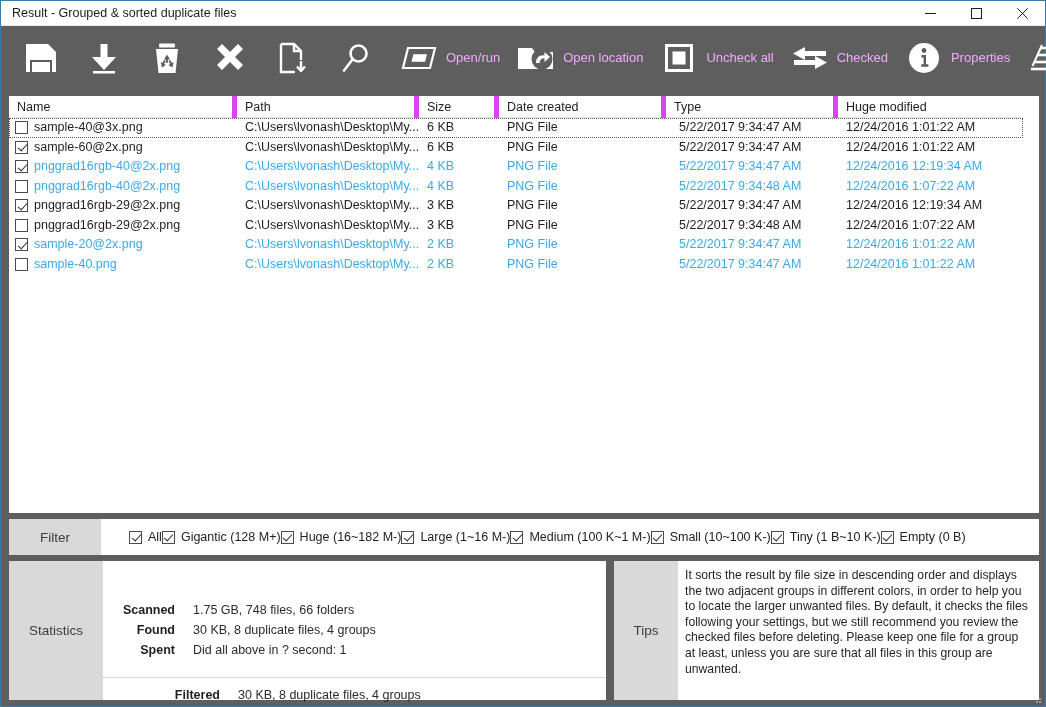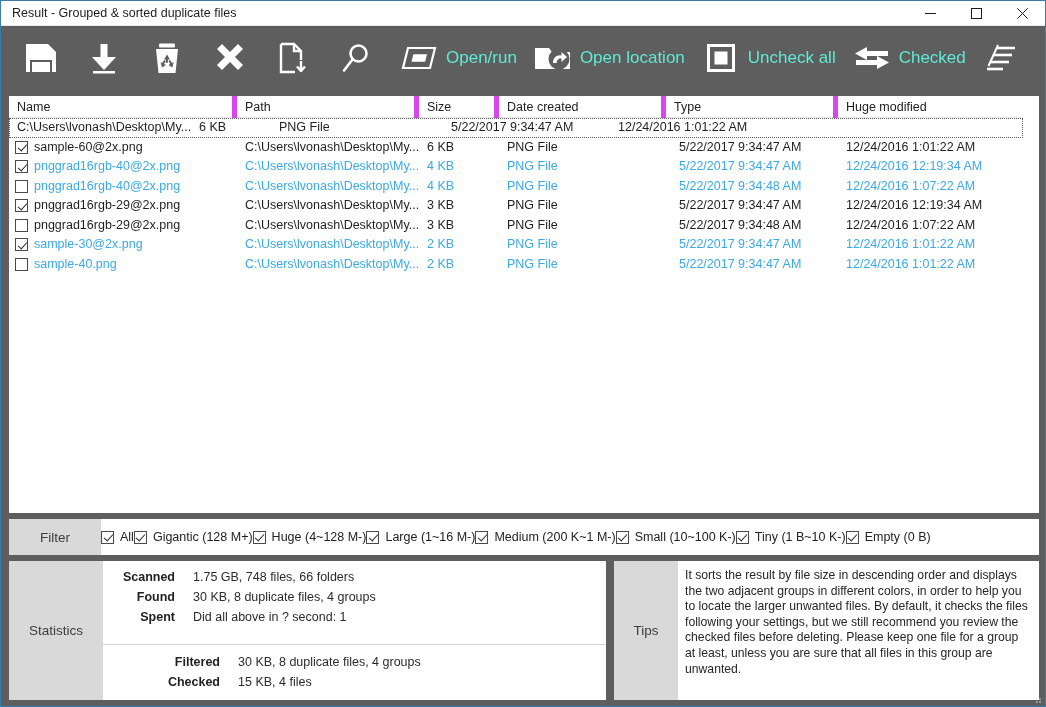--- a/index.html
+++ b/index.html
@@ -49,21 +49,21 @@
   }
   .tbtn {
     display: flex; align-items: center;
     height: 52px;
     padding: 0 6px;
     color: #ffffff;
     gap: 7px;
     cursor: default;
   }
   .tbtn .ticon { display: flex; align-items: center; justify-content: center; width: 40px; height: 40px; }
-  .tbtn .tlabel { font-size: 17px; color: #5eead4; white-space: nowrap; padding-right: 4px; }
+  .tbtn .tlabel { font-size: 13px; color: #f0abfc; white-space: nowrap; padding-right: 4px; }
   .tbtn svg { display: block; }
 
   
   #list-wrap {
     position: absolute;
     left: 8px; top: 95px;
     width: 1030px; height: 417px;
     background: #ffffff;
     display: flex;
   }
@@ -142,41 +142,41 @@
   }
   #filter-label {
     width: 92px;
     background: #d9d9d9;
     display: flex; align-items: center; justify-content: center;
     font-size: 13.5px; color: #3d3d3d;
   }
   #filter-items {
     flex: 1;
     display: flex; align-items: center;
-    padding-left: 0;
+    padding-left: 28px;
     background: #fff;
   }
   .fchk { display: flex; align-items: center; gap: 6px; font-size: 12.5px; color: #222; white-space: nowrap; }
 
   
   #bottom {
     position: absolute;
     left: 8px; top: 560px;
     width: 1030px; height: 139px;
     display: flex;
     gap: 8px;
   }
   #stats-panel { width: 597px; display: flex; background: #ffffff; }
   #stats-label {
     width: 94px; background: #d9d9d9;
     display: flex; align-items: center; justify-content: center;
     font-size: 13.5px; color: #3d3d3d;
   }
   #stats-body { flex: 1; background: #fff; display: flex; flex-direction: column; padding-top: 6px; }
-  .stats-group { display: flex; flex-direction: column; }
+  .stats-group { display: flex; flex-direction: column; margin-top: 33px; }
   .stats-group.second { border-top: 1px solid #d7d7d7; margin-top: 17px; padding-top: 7px; padding-left: 45px; }
   .srow { display: flex; height: 20px; align-items: center; }
   .skey { width: 72px; text-align: right; font-size: 12.5px; font-weight: bold; color: #1f1f1f; }
   .sval { padding-left: 18px; font-size: 12.5px; color: #2b2b2b; white-space: nowrap; }
 
   #tips-panel { flex: 1; display: flex; background: #ffffff; }
   #tips-label {
     width: 64px; background: #d9d9d9;
     display: flex; align-items: center; justify-content: center;
     font-size: 13.5px; color: #3d3d3d;
@@ -320,20 +320,30 @@
     <div class="tbtn">
       <span class="ticon">
         <svg width="36" height="26" viewBox="0 0 36 26" fill="#fff">
           <path d="M13 2 L13 6 H34 V11 H13 V15 L1 8.5 Z"></path>
           <path d="M23 11 L23 15 H2 V20 H23 V24 L35 17.5 Z"></path>
         </svg>
       </span>
       <span class="tlabel">Checked</span>
     </div>
 
+    <div class="tbtn">
+      <span class="ticon">
+        <svg width="34" height="34" viewBox="0 0 34 34">
+          <circle cx="17" cy="17" r="15" fill="#fff"></circle>
+          <circle cx="17" cy="9.5" r="2.4" fill="#5e5e5e"></circle>
+          <path d="M14.4 14 h4.6 v9.2 h2.4 v2.6 h-7.2 v-2.6 h2.4 v-6.6 h-2.2 Z" fill="#5e5e5e"></path>
+        </svg>
+      </span>
+      <span class="tlabel">Properties</span>
+    </div>
 
     <div class="tbtn">
       <span class="ticon">
         <svg width="34" height="30" viewBox="0 0 34 30" stroke="#fff" stroke-width="2.6" fill="none">
           <line x1="12" y1="5" x2="30" y2="5"></line>
           <line x1="8" y1="12" x2="27" y2="12"></line>
           <line x1="5" y1="19" x2="24" y2="19"></line>
           <line x1="2" y1="26" x2="18" y2="26"></line>
           <line x1="13" y1="2" x2="3.5" y2="23" stroke-width="2"></line>
         </svg>
@@ -348,20 +358,24 @@
       <div id="hdr">
           <div class="hcell" style="width: 228px;">Name</div>
           <div class="hcell" style="width: 182px;">Path</div>
           <div class="hcell" style="width: 80px;">Size</div>
           <div class="hcell" style="width: 167px;">Date created</div>
           <div class="hcell" style="width: 172px;">Type</div>
           <div class="hcell" style="width: 185px; flex: 1 1 0%; border-right: none;">Huge modified</div>
         </div>
       <div id="rows">
           <div class="row focus">
+            <div class="cell namecell" style="width: 228px;">
+              <span class="cbx"></span>
+              <span>sample-40@3x.png</span>
+            </div>
             <div class="cell" style="width: 182px;">C:\Users\lvonash\Desktop\My...</div>
             <div class="cell" style="width: 80px;">6 KB</div>
             <div class="cell" style="width: 172px;">PNG File</div>
             <div class="cell" style="width: 167px;">5/22/2017 9:34:47 AM</div>
             <div class="cell" style="width: 185px; flex: 1 1 0%;">12/24/2016 1:01:22 AM</div>
           </div>
           <div class="row">
             <div class="cell namecell" style="width: 228px;">
               <span class="cbx checked"></span>
               <span>sample-60@2x.png</span>
@@ -412,21 +426,21 @@
             </div>
             <div class="cell" style="width: 182px;">C:\Users\lvonash\Desktop\My...</div>
             <div class="cell" style="width: 80px;">3 KB</div>
             <div class="cell" style="width: 172px;">PNG File</div>
             <div class="cell" style="width: 167px;">5/22/2017 9:34:48 AM</div>
             <div class="cell" style="width: 185px; flex: 1 1 0%;">12/24/2016 1:07:22 AM</div>
           </div>
           <div class="row blue">
             <div class="cell namecell" style="width: 228px;">
               <span class="cbx checked"></span>
-              <span>sample-30@2x.png</span>
+              <span>sample-20@2x.png</span>
             </div>
             <div class="cell" style="width: 182px;">C:\Users\lvonash\Desktop\My...</div>
             <div class="cell" style="width: 80px;">2 KB</div>
             <div class="cell" style="width: 172px;">PNG File</div>
             <div class="cell" style="width: 167px;">5/22/2017 9:34:47 AM</div>
             <div class="cell" style="width: 185px; flex: 1 1 0%;">12/24/2016 1:01:22 AM</div>
           </div>
           <div class="row blue">
             <div class="cell namecell" style="width: 228px;">
               <span class="cbx"></span>
@@ -451,29 +465,29 @@
         <label class="fchk">
           <span class="cbx checked"></span>
           <span>All</span>
         </label>
         <label class="fchk">
           <span class="cbx checked"></span>
           <span>Gigantic (128 M+)</span>
         </label>
         <label class="fchk">
           <span class="cbx checked"></span>
-          <span>Huge (4~128 M-)</span>
+          <span>Huge (16~182 M-)</span>
         </label>
         <label class="fchk">
           <span class="cbx checked"></span>
           <span>Large (1~16 M-)</span>
         </label>
         <label class="fchk">
           <span class="cbx checked"></span>
-          <span>Medium (200 K~1 M-)</span>
+          <span>Medium (100 K~1 M-)</span>
         </label>
         <label class="fchk">
           <span class="cbx checked"></span>
           <span>Small (10~100 K-)</span>
         </label>
         <label class="fchk">
           <span class="cbx checked"></span>
           <span>Tiny (1 B~10 K-)</span>
         </label>
         <label class="fchk">

